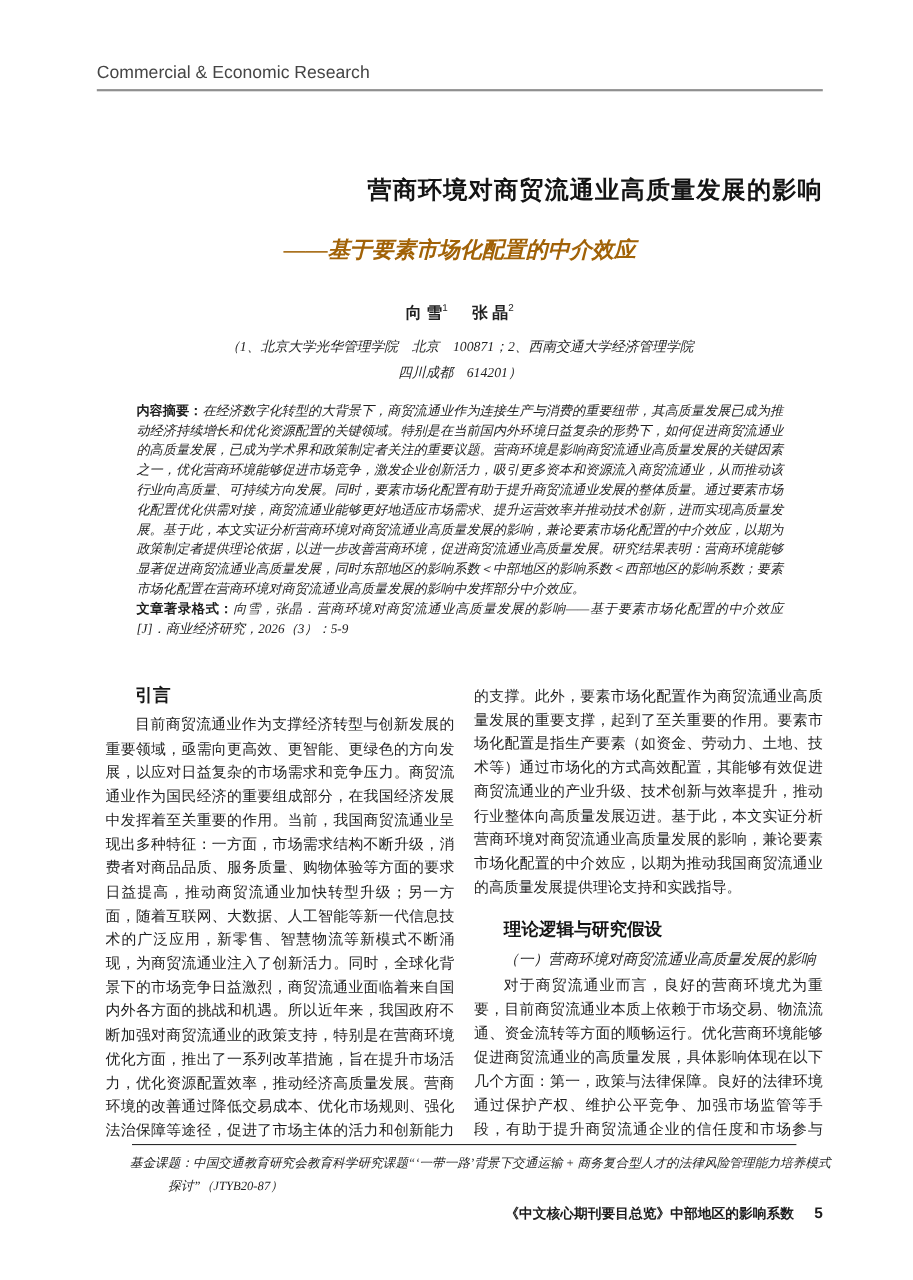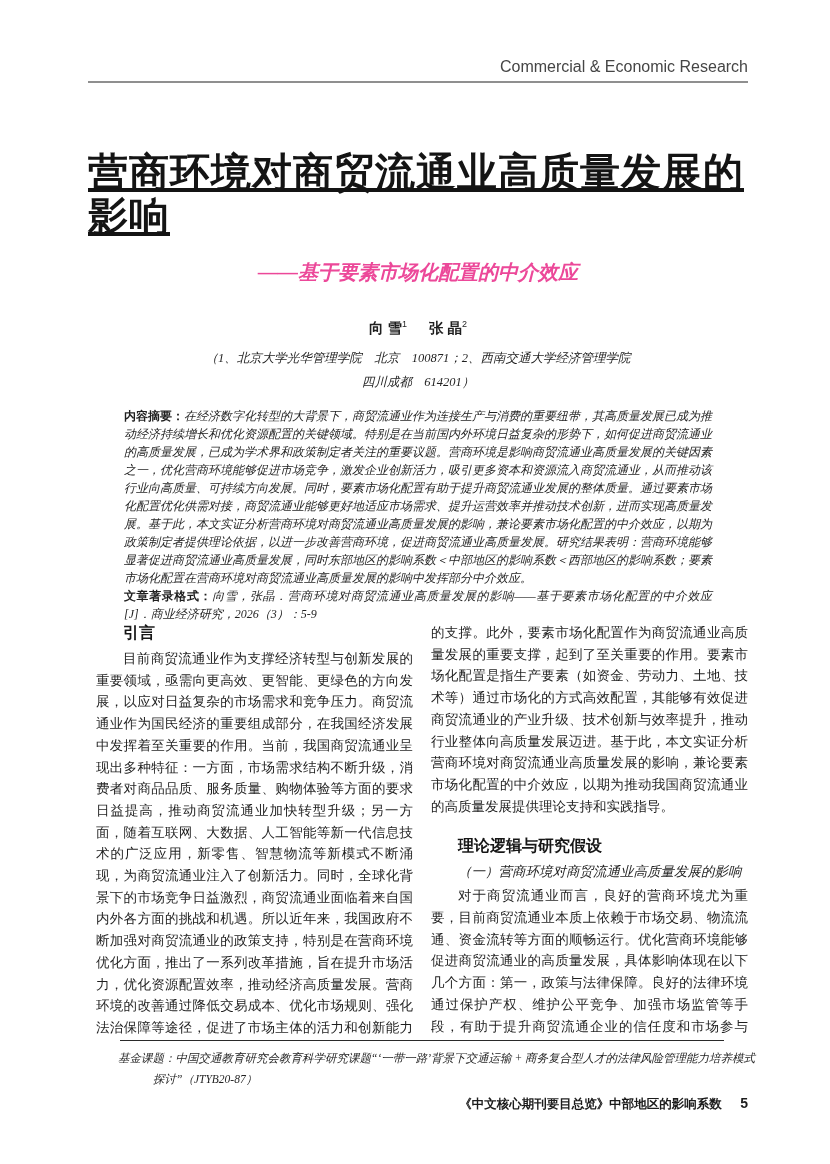--- a/index.html
+++ b/index.html
@@ -4,27 +4,27 @@
 <style>
   html,body{margin:0;padding:0;}
   body{
     width:830px;height:1164px;overflow:hidden;position:relative;
     background:#ffffff;color:#1f1f1f;
     font-family:"Liberation Serif","DejaVu Serif",serif;
   }
   .page{position:absolute;inset:0;padding:0 82px 0 88px;box-sizing:border-box;}
 
   
-  .header{padding-top:58px;text-align:right;}
+  .header{padding-top:58px;}
   .header-journal{font-family:"Liberation Sans","DejaVu Sans",sans-serif;font-size:16px;color:#454545;}
   .header-rule{border:none;border-top:2px solid #8f8f8f;margin:5px 0 0 0;}
 
   
-  .title{margin:68px 0 0 0;text-align:left;font-size:40px;font-weight:700;letter-spacing:1px;line-height:44px;color:#141414;text-decoration:underline;}
-  .subtitle{margin-top:18px;text-align:center;font-size:20px;font-weight:600;font-style:italic;line-height:30px;color:#ec4899;}
+  .title{margin:68px 0 0 0;text-align:right;font-size:22px;font-weight:700;letter-spacing:1px;line-height:44px;color:#141414;}
+  .subtitle{margin-top:18px;text-align:center;font-size:20px;font-weight:600;font-style:italic;line-height:30px;color:#a16207;}
   .authors{margin-top:26px;text-align:center;font-family:"Liberation Sans","DejaVu Sans",sans-serif;font-size:14.5px;font-weight:700;line-height:22px;}
   .author{margin:0 9px;text-align:center;}
   .author sup{font-size:9px;font-weight:400;}
   .affiliation{margin-top:7px;text-align:center;font-size:12.5px;font-style:italic;line-height:24px;color:#1f1f1f;}
 
   
   .abstract{margin-top:13px;padding:0 36px;text-align:justify;}
   .abs-p{margin:0;font-size:12px;line-height:18px;}
   .lbl{font-family:"Liberation Sans","DejaVu Sans",sans-serif;font-weight:700;font-style:normal;font-size:12px;}
   .kai{font-style:italic;}

